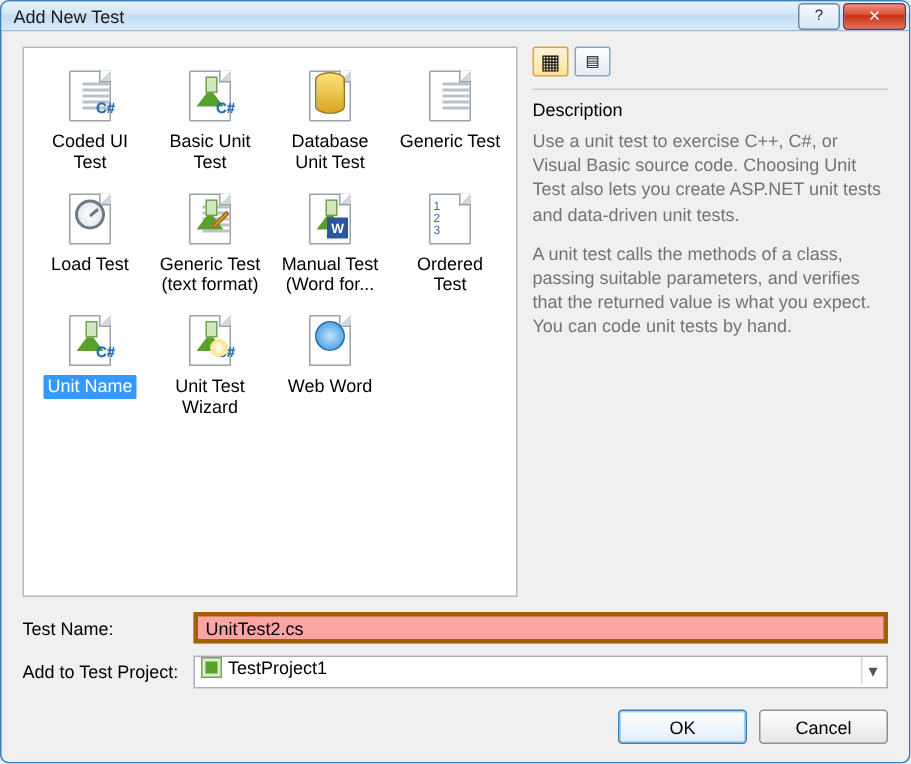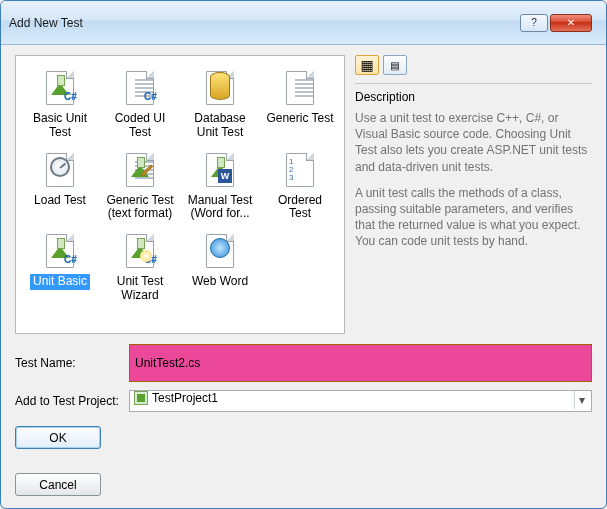--- a/index.html
+++ b/index.html
@@ -16,26 +16,26 @@
     width: 607px;
     height: 509px;
     border: 1px solid #3a7fbc;
     border-radius: 6px;
     background: #f0f0f0;
     display: flex;
     flex-direction: column;
     box-shadow: 0 0 8px rgba(0,0,0,.25);
   }
   .titlebar {
-    height: 44px;
+    height: 20px;
     background: linear-gradient(#e7f1fb, #d4e6f7 45%, #c2dbf2 46%, #d9ebfa);
     border-bottom: 1px solid #9db8d2;
     display: flex;
     align-items: center;
-    padding: 0 14px 0 8px;
+    padding: 0 2px 0 8px;
     border-radius: 5px 5px 0 0;
   }
   .titlebar-text { color: #1a1a1a; flex: 1; }
   .win-btns { display: flex; gap: 2px; }
   .win-btn {
     width: 28px; height: 18px;
     border: 1px solid #6b8aa8;
     border-radius: 3px;
     display: flex; align-items: center; justify-content: center;
     font-size: 10px; color: #2b2b2b;
@@ -125,32 +125,32 @@
   .word{position:absolute;left:16px;top:18px;width:14px;height:14px;background:#2b579a;color:#fff;font-size:9px;font-weight:bold;line-height:14px;text-align:center;}
   .num{position:absolute;left:7px;top:7px;font-size:8px;color:#3a6fa8;line-height:8px;}
   .flask{position:absolute;left:9px;top:14px;width:0;height:0;border-left:9px solid transparent;border-right:9px solid transparent;border-bottom:12px solid #5aa02c;}
   .flask::before{content:"";position:absolute;left:-3px;top:-8px;width:6px;height:9px;background:#cfe8c0;border:1px solid #7aa257;}
   .wiz{position:absolute;left:18px;top:18px;width:12px;height:12px;background:radial-gradient(#fff,#ffd54a);border-radius:50%;}
   .globe{position:absolute;left:8px;top:6px;width:20px;height:20px;border-radius:50%;background:radial-gradient(#bfe3ff,#2f8fd8);border:1px solid #1f6aa5;}
   .fields { margin-top: 10px; display:flex; flex-direction:column; gap:8px;}
   .row { display:flex; align-items:center; gap:4px;}
   .row-label { width: 110px; }
   .textbox {
-    flex:1; height:38px; border:1px solid #a16207; background:#ec4899;
+    flex:1; height:21px; border:3px solid #a16207; background:#fca5a5;
     padding:2px 5px; font: inherit;
   }
   .combo {
     flex:1; height:22px; border:1px solid #abadb3; background:#fff;
     display:flex; align-items:flex-start; padding:0 2px 0 4px; gap:4px;
   }
   .combo-icon{width:14px;height:14px;background:#d8ecd2;border:1px solid #7aa257;position:relative;}
   .combo-icon::after{content:"";position:absolute;left:2px;top:2px;width:8px;height:8px;background:#5aa02c;}
   .combo .arrow{margin-left:auto;width:15px;height:18px;border-left:1px solid #d0d5da;display:flex;align-items:center;justify-content:center;color:#4a5560;}
   .buttons {
-    display:flex; justify-content:flex-end; gap:24px; margin-top:14px;flex-direction:column;
+    display:flex; justify-content:flex-end; gap:8px; margin-top:14px;
   }
   .btn {
     width:86px; height:23px; border:1px solid #8b9198; border-radius:3px;
     background:linear-gradient(#fefefe,#e4e6e9);
     font: inherit; cursor:default;
   }
   .btn.default { border:1px solid #3c7fb1; box-shadow:0 0 0 1px #a8d2f0 inset; background:linear-gradient(#fdfdfe,#e2eefb);}
   .vb-large{font-size:14px;}
   .vb-small{font-size:10px;}
 </style>
@@ -166,101 +166,101 @@
     </div>
   </div>
 
   <div class="content">
 
     <div class="mid">
       <div class="templates-box">
         <div class="grid" id="tmpl-grid">
             <div class="item">
               <div class="ficon">
-                <div class="page">
-                  <div class="fold"></div>
-                </div>
-                <div class="flask"></div>
+                <div class="page lines">
+                  <div class="fold"></div>
+                </div>
                 <span class="glyph csharp"></span>
               </div>
+              <div><span class="cap">Coded UI Test</span></div>
+            </div>
+            <div class="item">
+              <div class="ficon">
+                <div class="page">
+                  <div class="fold"></div>
+                </div>
+                <div class="flask"></div>
+                <span class="glyph csharp"></span>
+              </div>
               <div><span class="cap">Basic Unit Test</span></div>
             </div>
             <div class="item">
               <div class="ficon">
+                <div class="page">
+                  <div class="fold"></div>
+                </div>
+                <div class="db"></div>
+              </div>
+              <div><span class="cap">Database Unit Test</span></div>
+            </div>
+            <div class="item">
+              <div class="ficon">
                 <div class="page lines">
                   <div class="fold"></div>
                 </div>
+              </div>
+              <div><span class="cap">Generic Test</span></div>
+            </div>
+            <div class="item">
+              <div class="ficon">
+                <div class="page">
+                  <div class="fold"></div>
+                </div>
+                <div class="dial"></div>
+              </div>
+              <div><span class="cap">Load Test</span></div>
+            </div>
+            <div class="item">
+              <div class="ficon">
+                <div class="page lines">
+                  <div class="fold"></div>
+                </div>
+                <div class="flask"></div>
+                <div class="pencil"></div>
+              </div>
+              <div><span class="cap">Generic Test (text format)</span></div>
+            </div>
+            <div class="item">
+              <div class="ficon">
+                <div class="page">
+                  <div class="fold"></div>
+                </div>
+                <div class="flask"></div>
+                <div class="word">W</div>
+              </div>
+              <div><span class="cap">Manual Test (Word for...</span></div>
+            </div>
+            <div class="item">
+              <div class="ficon">
+                <div class="page">
+                  <div class="fold"></div>
+                </div>
+                <div class="num">1<br>2<br>3</div>
+              </div>
+              <div><span class="cap">Ordered Test</span></div>
+            </div>
+            <div class="item selected">
+              <div class="ficon">
+                <div class="page">
+                  <div class="fold"></div>
+                </div>
+                <div class="flask"></div>
                 <span class="glyph csharp"></span>
               </div>
-              <div><span class="cap">Coded UI Test</span></div>
-            </div>
-            <div class="item">
-              <div class="ficon">
-                <div class="page">
-                  <div class="fold"></div>
-                </div>
-                <div class="db"></div>
-              </div>
-              <div><span class="cap">Database Unit Test</span></div>
-            </div>
-            <div class="item">
-              <div class="ficon">
-                <div class="page lines">
-                  <div class="fold"></div>
-                </div>
-              </div>
-              <div><span class="cap">Generic Test</span></div>
-            </div>
-            <div class="item">
-              <div class="ficon">
-                <div class="page">
-                  <div class="fold"></div>
-                </div>
-                <div class="dial"></div>
-              </div>
-              <div><span class="cap">Load Test</span></div>
-            </div>
-            <div class="item">
-              <div class="ficon">
-                <div class="page lines">
-                  <div class="fold"></div>
-                </div>
-                <div class="flask"></div>
-                <div class="pencil"></div>
-              </div>
-              <div><span class="cap">Generic Test (text format)</span></div>
-            </div>
-            <div class="item">
-              <div class="ficon">
-                <div class="page">
-                  <div class="fold"></div>
-                </div>
-                <div class="flask"></div>
-                <div class="word">W</div>
-              </div>
-              <div><span class="cap">Manual Test (Word for...</span></div>
-            </div>
-            <div class="item">
-              <div class="ficon">
-                <div class="page">
-                  <div class="fold"></div>
-                </div>
-                <div class="num">1<br>2<br>3</div>
-              </div>
-              <div><span class="cap">Ordered Test</span></div>
-            </div>
-            <div class="item selected">
-              <div class="ficon">
-                <div class="page">
-                  <div class="fold"></div>
-                </div>
-                <div class="flask"></div>
-                <span class="glyph csharp"></span>
-              </div>
-              <div><span class="cap">Unit Basic</span></div>
+              <div><span class="cap">Unit Name</span></div>
             </div>
             <div class="item">
               <div class="ficon">
                 <div class="page">
                   <div class="fold"></div>
                 </div>
                 <div class="flask"></div>
                 <span class="glyph csharp"></span>
                 <div class="wiz"></div>
               </div>

